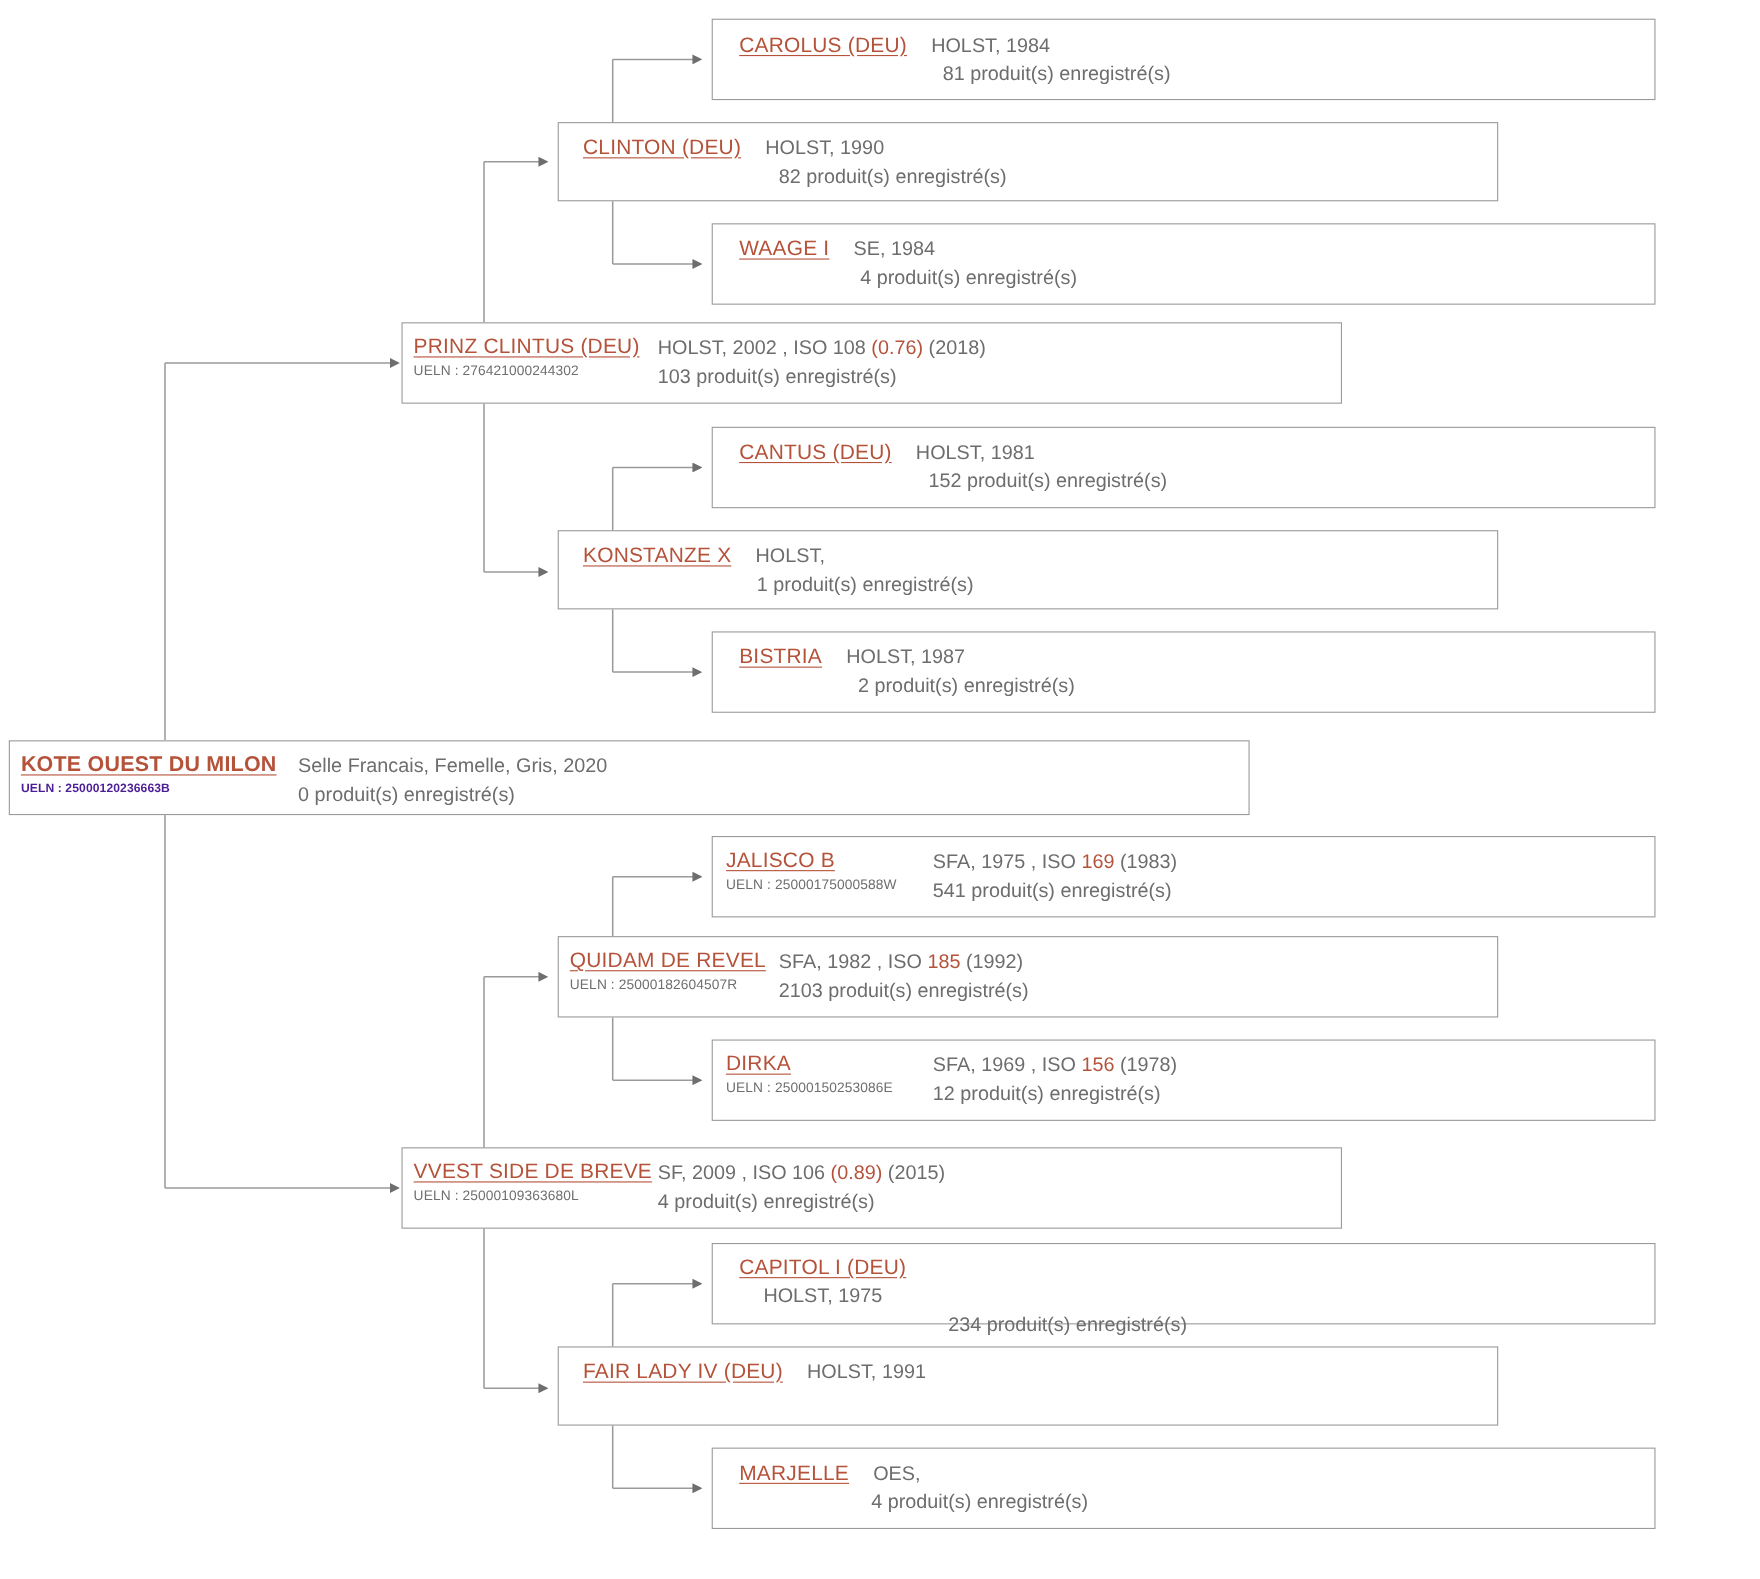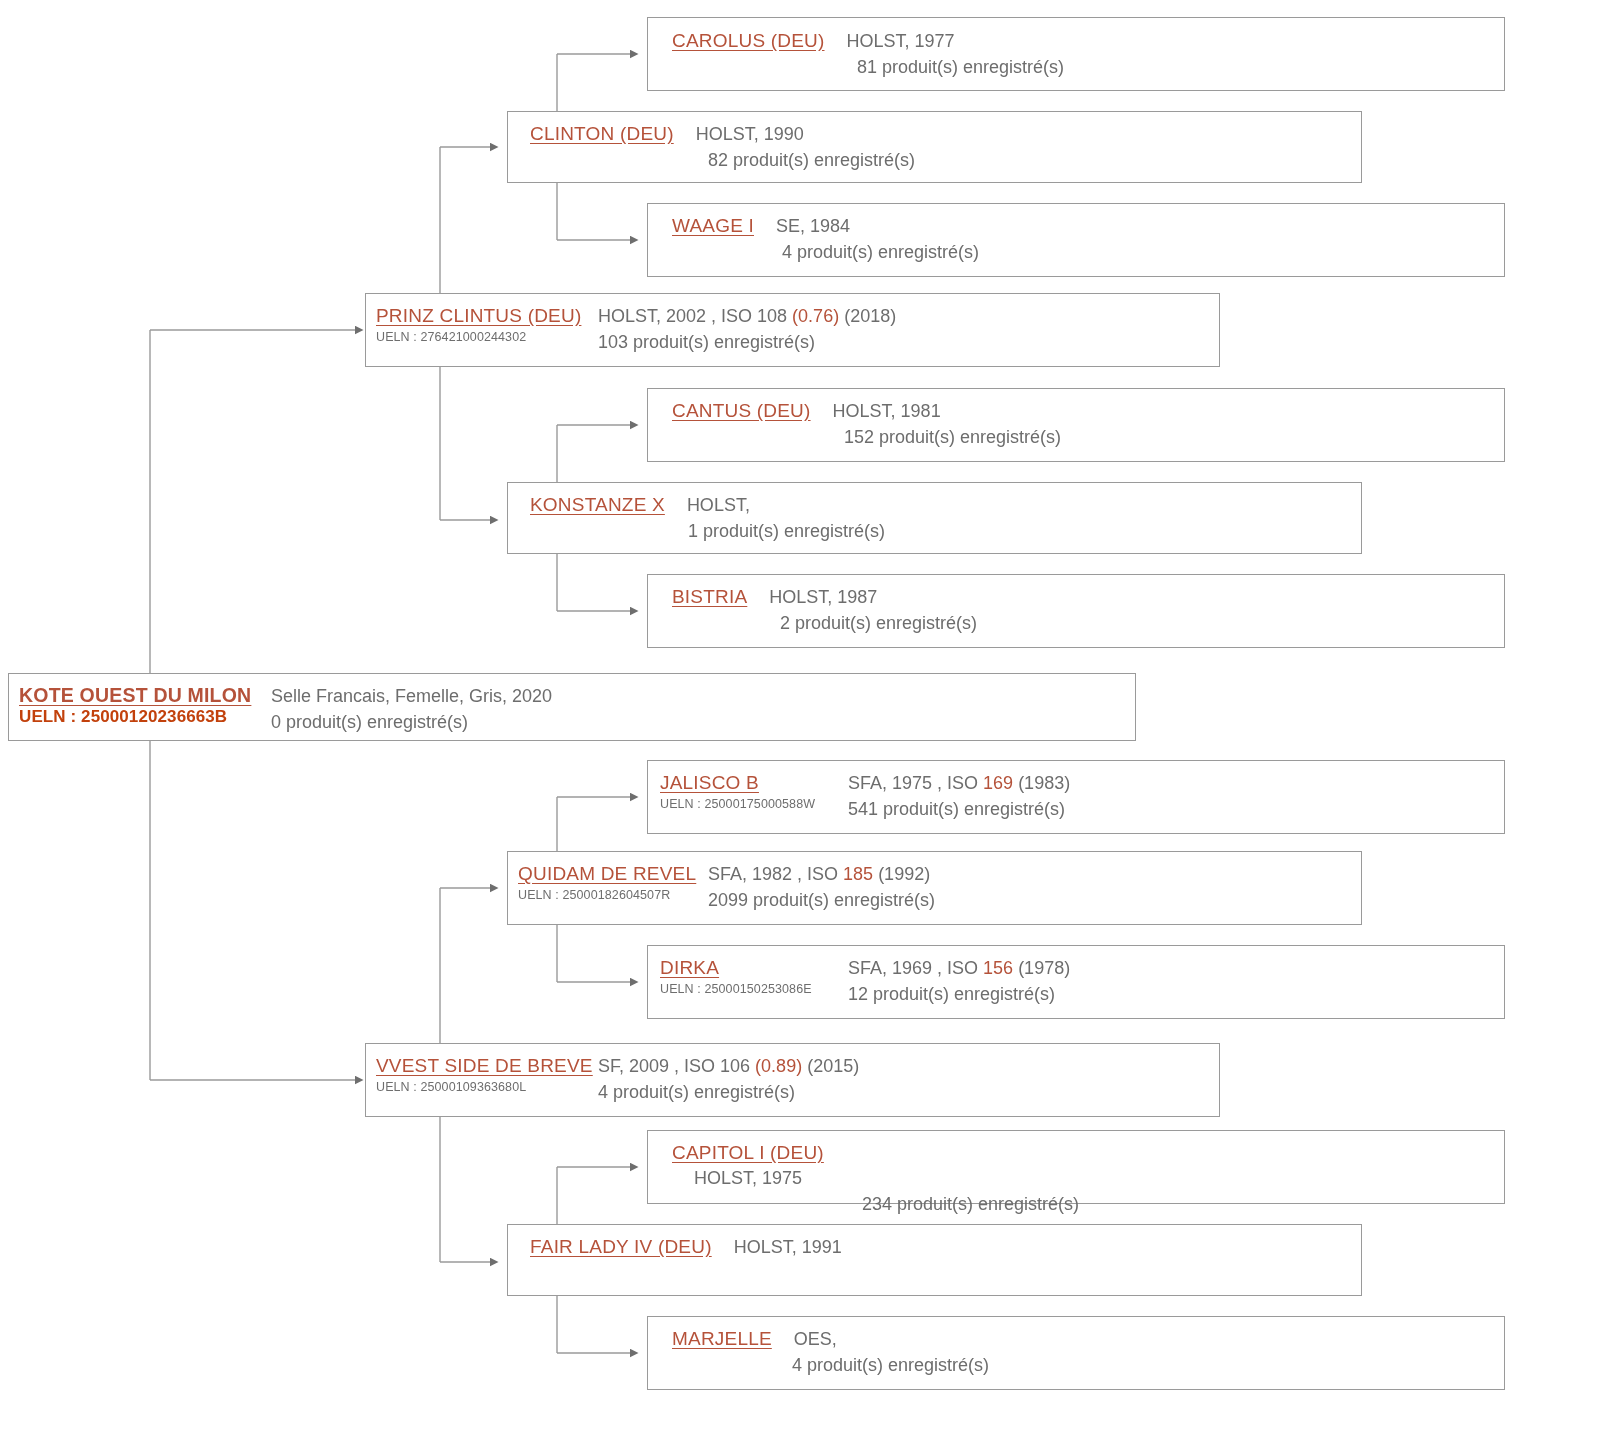--- a/index.html
+++ b/index.html
@@ -66,22 +66,22 @@
   }
   .ueln {
     color: #6e6e6e;
     font-size: 12.5px;
     line-height: 18px;
     letter-spacing: 0.1px;
     white-space: nowrap;
   }
   .node.subject .ueln {
     font-weight: bold;
-    color: #c2410c;
-    font-size: 17px;
+    color: #4c1d95;
+    font-size: 11px;
   }
   .meta-line {
     color: #6d6d6d;
     font-size: 18px;
     line-height: 26px;
     white-space: nowrap;
   }
   .meta-line .iso-val {
     color: #b5523a;
   }
@@ -135,21 +135,21 @@
       <path d="M557,1167 L630,1167" marker-end="url(#arrowhead)"></path>
       <path d="M557,1353 L630,1353" marker-end="url(#arrowhead)"></path>
     </g>
   </svg>
 
   <div class="node" style="left:647px; top:17px; width:858px; height:74px;align-items:center;">
     <div class="left" style="width:0;"></div>
     <div class="right rpad-a" style="padding-left:12px;">
       <div style="display:flex; flex-direction:row; align-items:baseline;">
         <a class="horse-name" href="#">CAROLUS (DEU)</a>
-        <span class="meta-line" style="padding-left:22px;"><span>HOLST, 1977</span></span>
+        <span class="meta-line" style="padding-left:22px;"><span>HOLST, 1984</span></span>
       </div>
       <div class="prod-line" style="padding-left:185px;">81 produit(s) enregistré(s)</div>
     </div>
   </div>
 
   <div class="node" style="left:507px; top:111px; width:855px; height:72px;">
     <div class="left" style="width:0;"></div>
     <div class="right" style="padding-left:10px;">
       <div style="display:flex; flex-direction:row; align-items:baseline;">
         <a class="horse-name" href="#">CLINTON (DEU)</a>
@@ -236,21 +236,21 @@
     </div>
   </div>
 
   <div class="node" style="left:507px; top:851px; width:855px; height:74px;">
     <div class="left" style="width:200px; padding-left:10px;">
       <a class="horse-name" href="#">QUIDAM DE REVEL</a>
       <span class="ueln">UELN : 25000182604507R</span>
     </div>
     <div class="right" style="padding-left:0px;">
       <div class="meta-line"><span>SFA, 1982 , ISO </span><span class="iso-val">185</span><span> (1992)</span></div>
-      <div class="prod-line">2099 produit(s) enregistré(s)</div>
+      <div class="prod-line">2103 produit(s) enregistré(s)</div>
     </div>
   </div>
 
   <div class="node" style="left:647px; top:945px; width:858px; height:74px;">
     <div class="left" style="width:200px; padding-left:12px;">
       <a class="horse-name" href="#">DIRKA</a>
       <span class="ueln">UELN : 25000150253086E</span>
     </div>
     <div class="right" style="padding-left:0px;">
       <div class="meta-line"><span>SFA, 1969 , ISO </span><span class="iso-val">156</span><span> (1978)</span></div>

